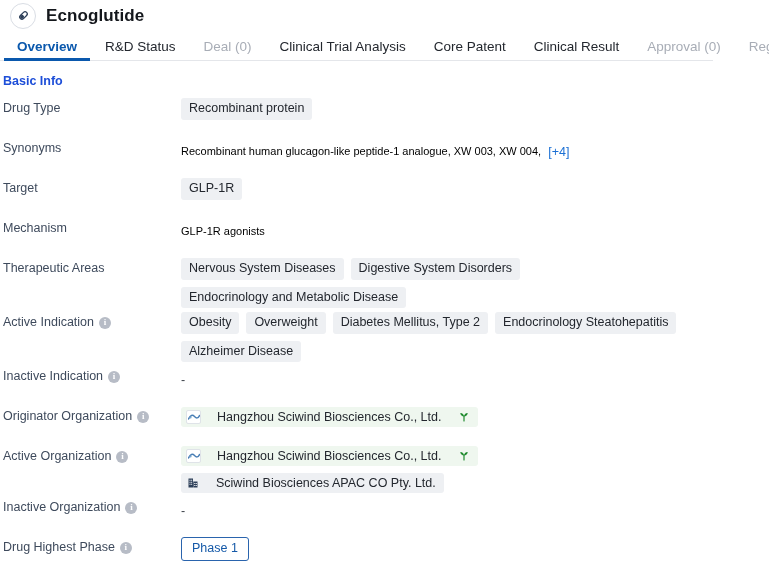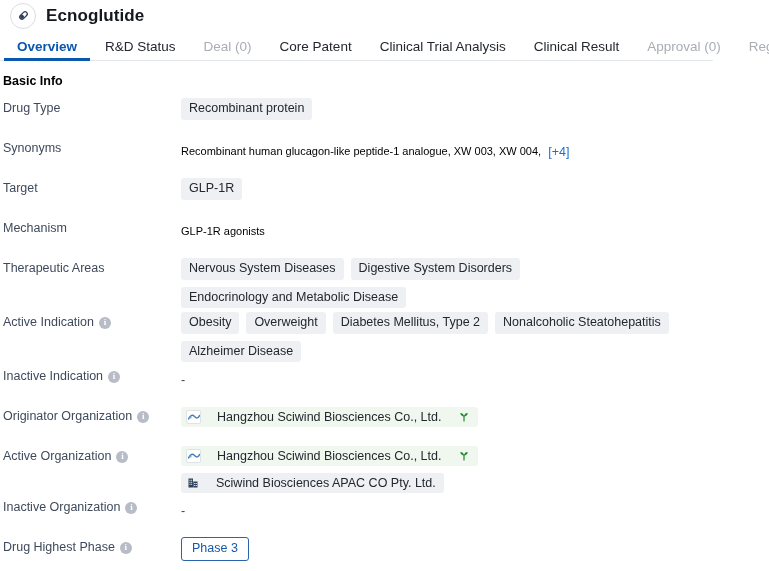--- a/index.html
+++ b/index.html
@@ -67,21 +67,21 @@
     height: 3px;
     background: #0a58ad;
   }
 
   
   .body-area { padding: 0 0 0 0; }
 
   .section-title {
     font-size: 12.5px;
     font-weight: bold;
-    color: #000000;
+    color: #1d4ed8;
     padding: 13px 0 6px 3px;
   }
 
   .info-row {
     display: flex;
     align-items: flex-start;
     min-height: 40px;
     padding-top: 3px;
   }
   .row-label {
@@ -212,22 +212,22 @@
         </g>
       </svg>
     </span>
     <span class="drug-title">Ecnoglutide</span>
   </div>
 
   <div class="tabs">
     <div class="tab active">Overview</div>
     <div class="tab">R&amp;D Status</div>
     <div class="tab disabled">Deal (0)</div>
+    <div class="tab">Clinical Trial Analysis</div>
     <div class="tab">Core Patent</div>
-    <div class="tab">Clinical Trial Analysis</div>
     <div class="tab">Clinical Result</div>
     <div class="tab disabled">Approval (0)</div>
     <div class="tab disabled">Regulation (0)</div>
   </div>
 
   <div class="body-area">
 
     <div class="section-title">Basic Info</div>
 
     <div class="info-row">
@@ -280,21 +280,21 @@
 
     <div class="info-row">
       <div class="row-label">
         <span>Active Indication</span>
         <span class="info-icon">i</span>
       </div>
       <div class="row-value">
         <span class="tag">Obesity</span>
         <span class="tag">Overweight</span>
         <span class="tag">Diabetes Mellitus, Type 2</span>
-        <span class="tag">Nonalcoholic Steatohepatitis</span>
+        <span class="tag">Endocrinology Steatohepatitis</span>
         <span class="tag">Alzheimer Disease</span>
       </div>
     </div>
 
     <div class="info-row">
       <div class="row-label">
         <span>Inactive Indication</span>
         <span class="info-icon">i</span>
       </div>
       <div class="row-value">
@@ -380,21 +380,21 @@
         <span class="dash">-</span>
       </div>
     </div>
 
     <div class="info-row">
       <div class="row-label">
         <span>Drug Highest Phase</span>
         <span class="info-icon">i</span>
       </div>
       <div class="row-value">
-        <span class="phase-badge">Phase 3</span>
+        <span class="phase-badge">Phase 1</span>
       </div>
     </div>
 
     <div class="info-row">
       <div class="row-label">
         <span>First Approval Date</span>
       </div>
       <div class="row-value">
         <span class="dash">-</span>
       </div>

